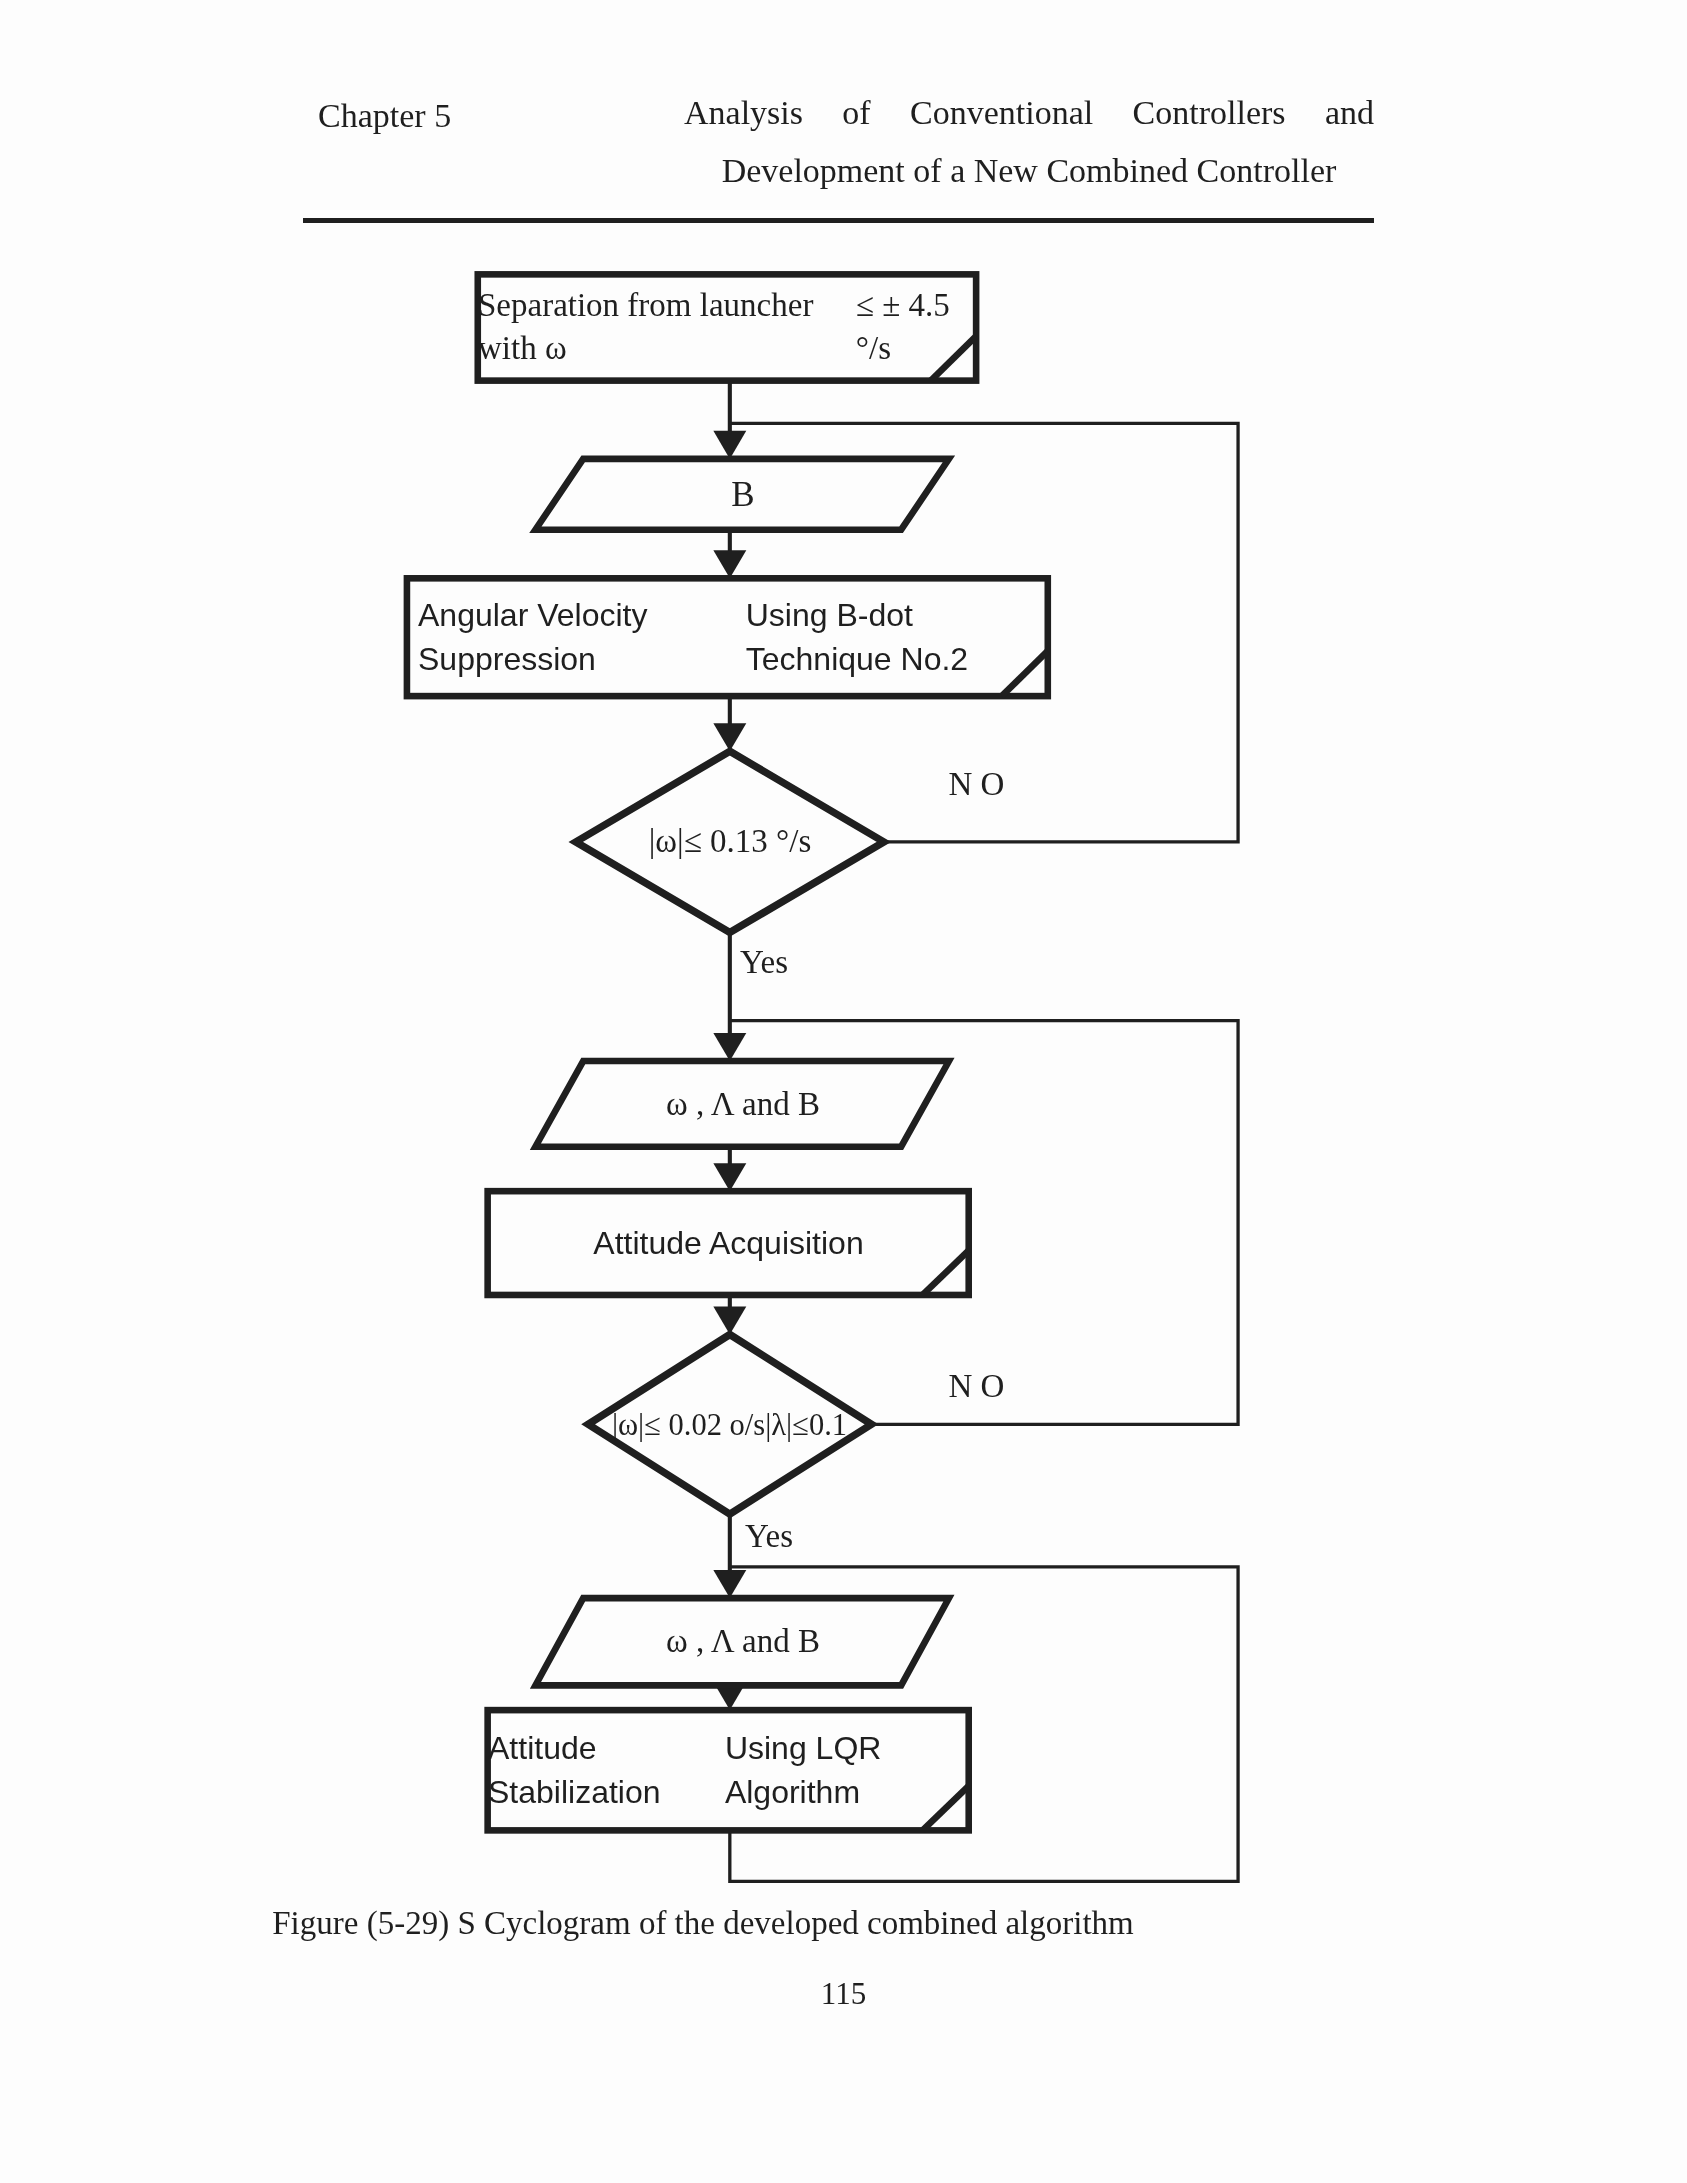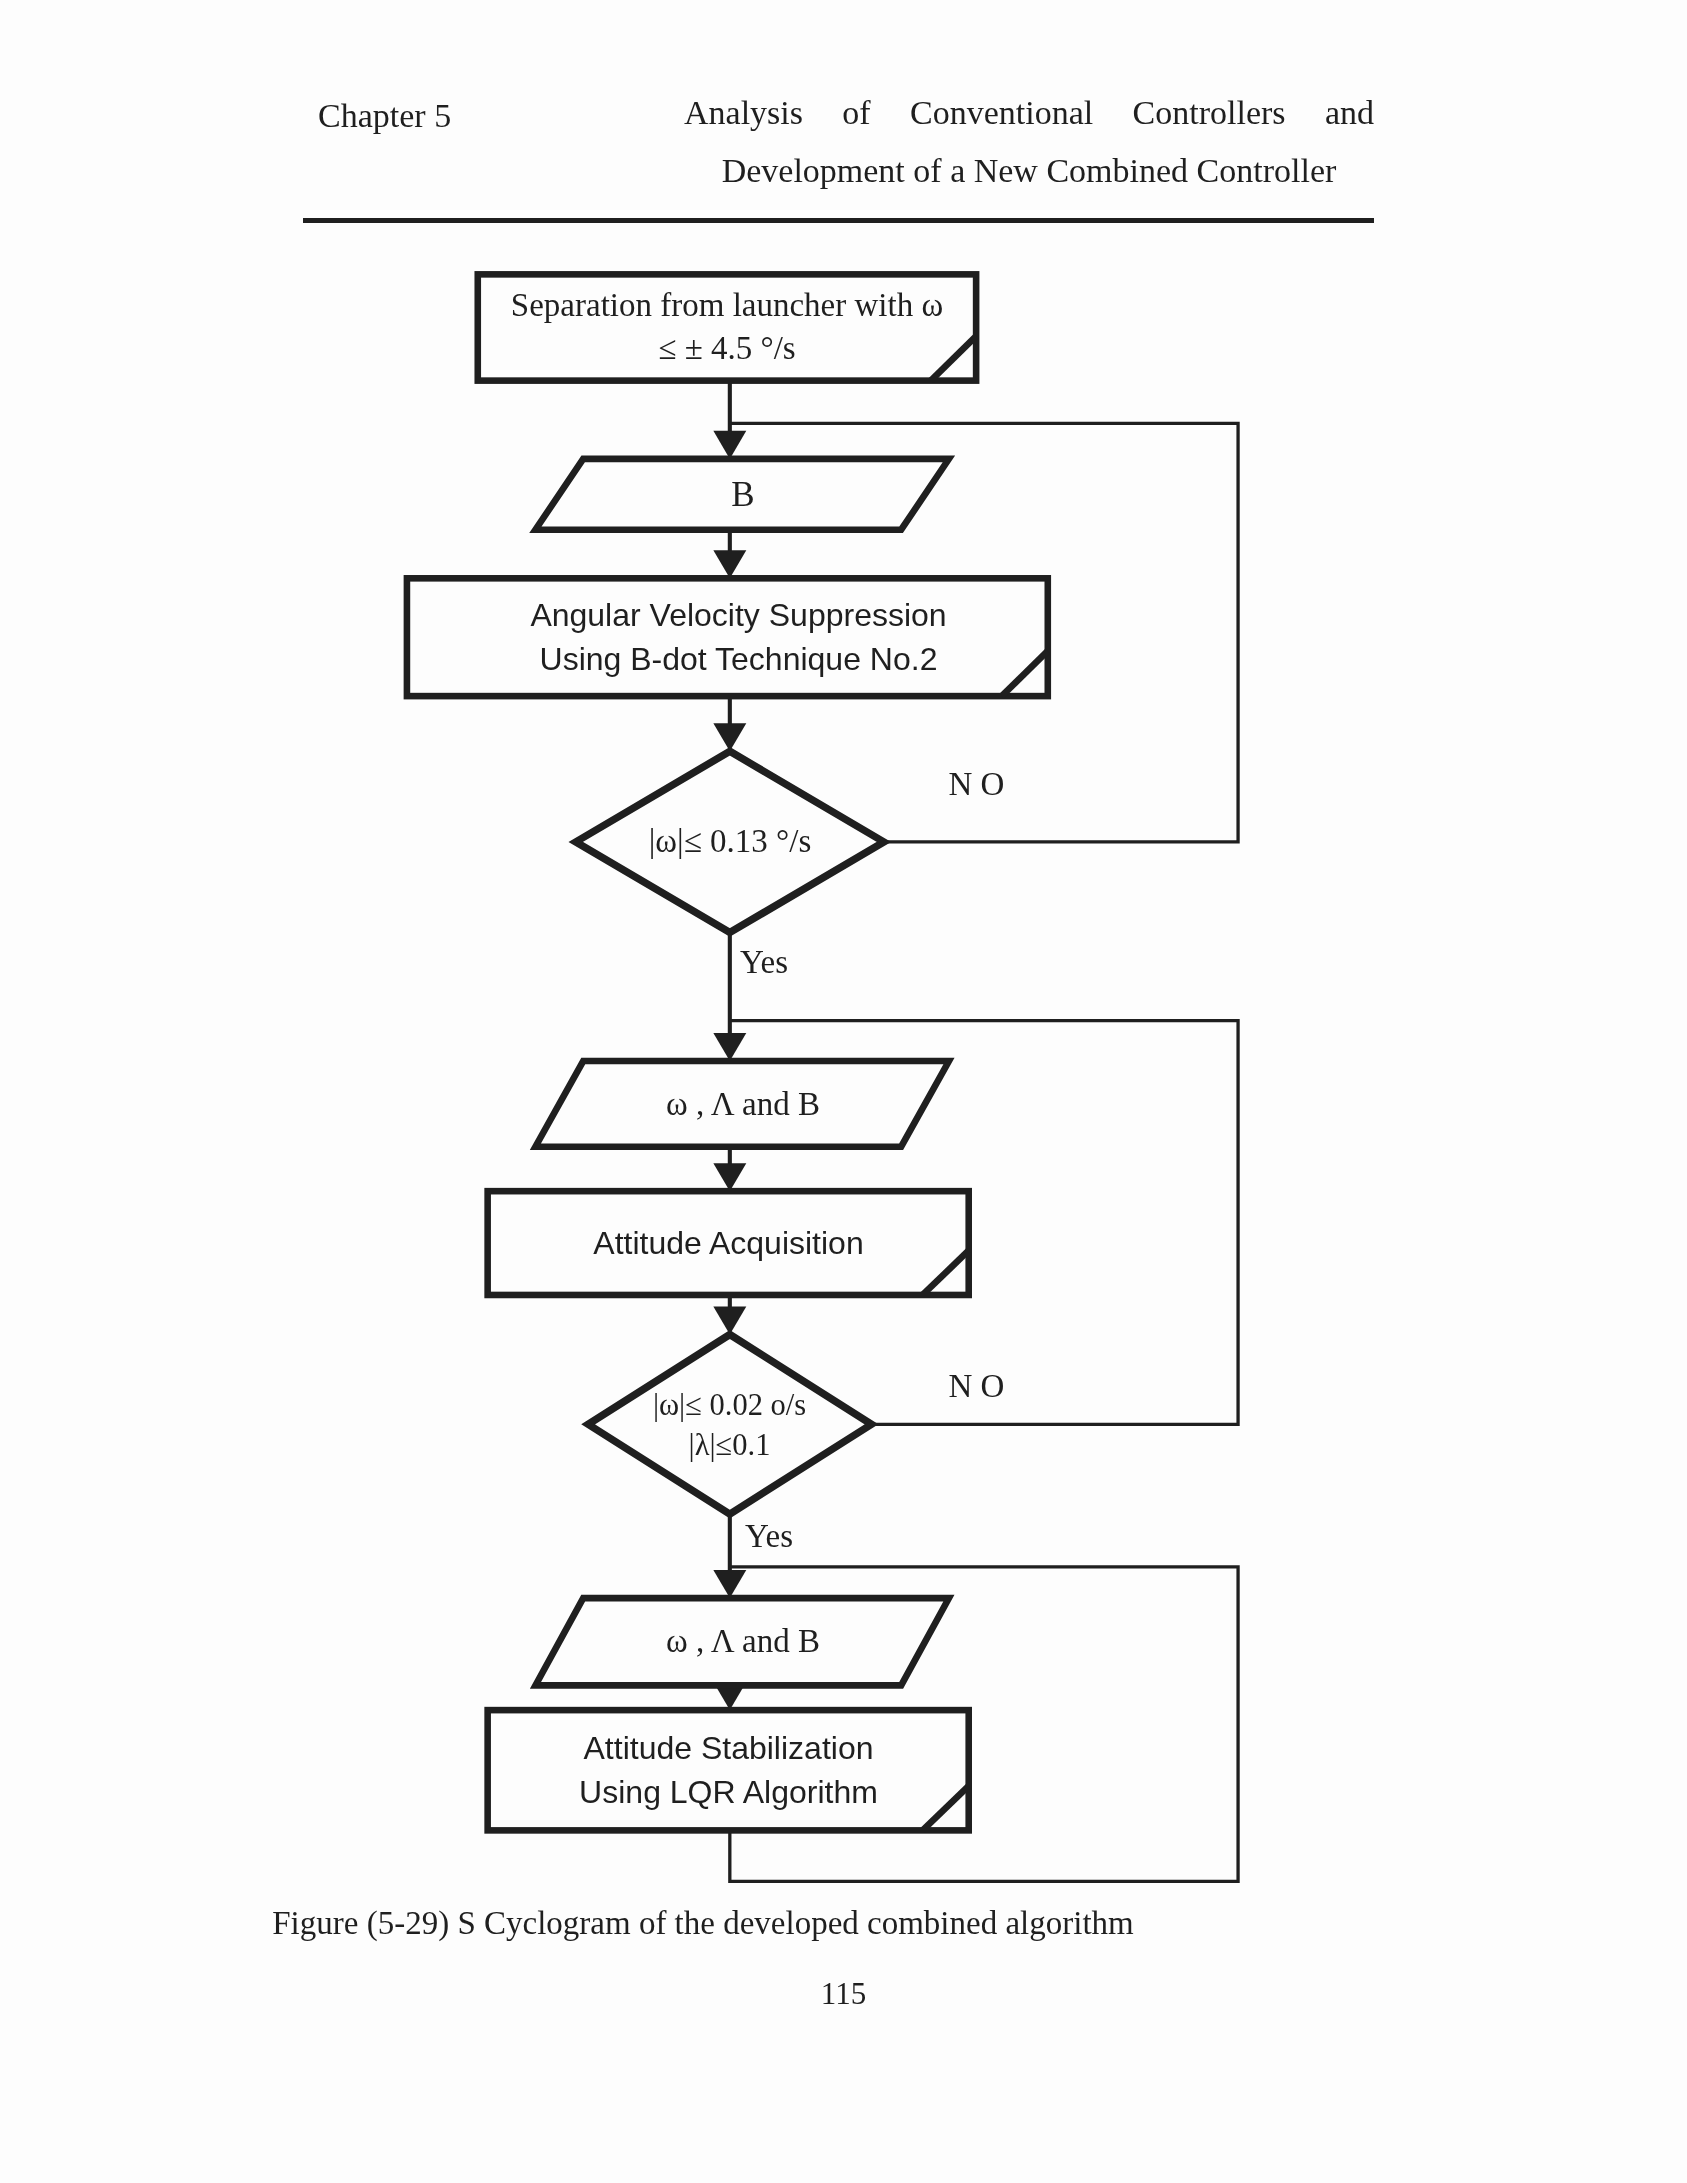--- a/index.html
+++ b/index.html
@@ -6,22 +6,22 @@
   html,body { margin:0; padding:0; background:#e9e9e9; }
   .page {
     position:relative; width:1687px; height:2183px;
     background:var(--paper); color:var(--ink);
     font-family:"Liberation Serif", serif; overflow:hidden;
   }
   .abs { position:absolute; }
   .serif { font-family:"Liberation Serif", serif; }
   .sans  { font-family:"Liberation Sans", sans-serif; }
   .center-block {
-    display:flex; flex-direction:column; align-items:center; justify-content:center;
-    text-align:center;
+    display:flex; flex-direction:row; align-items:center; justify-content:center;
+    text-align:left;
   }
   
   .chapter { left:318px; top:96px; font-size:34px; line-height:40px; }
   .title-block { left:684px; top:92px; width:690px; font-size:34px; }
   .title-line1 { text-align:justify; text-align-last:justify; line-height:41px;font-family:Liberation Serif, serif; }
   .title-line2 { text-align:center; line-height:41px; margin-top:17.3px; }
   .rule { left:303px; top:218px; width:1071px; height:5px; background:var(--ink); }
   
   svg.flow { left:0; top:0; }
   svg.flow .shape { fill:var(--paper); stroke:currentColor; }

